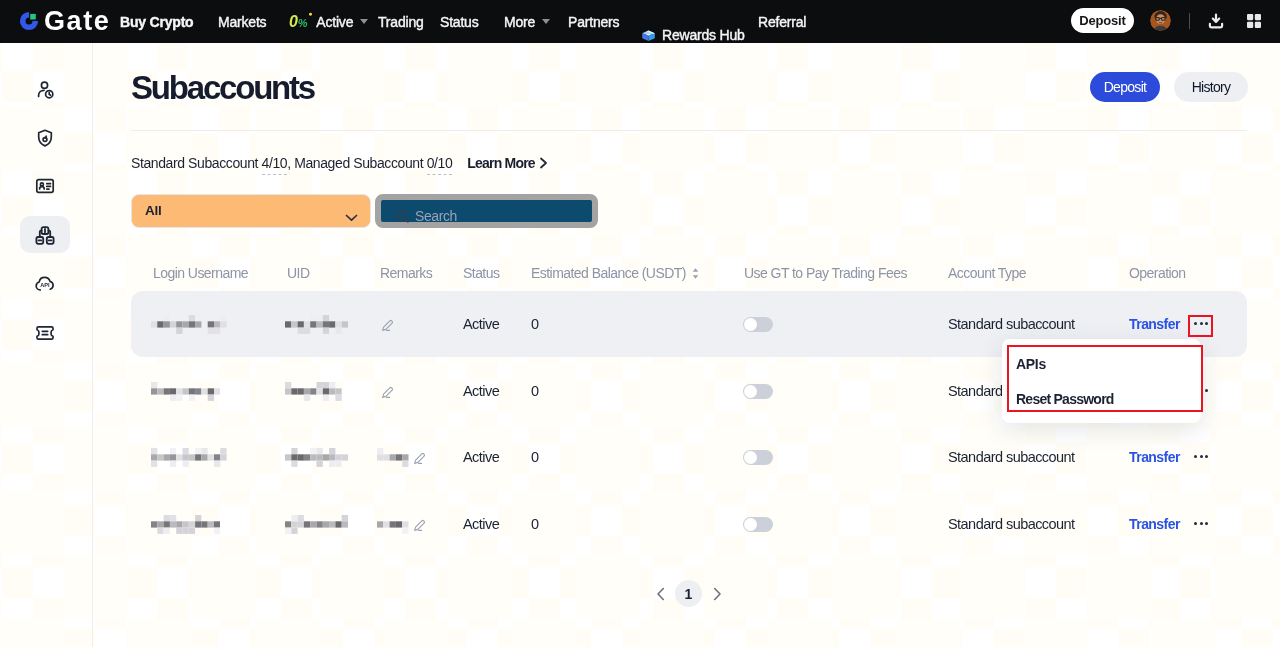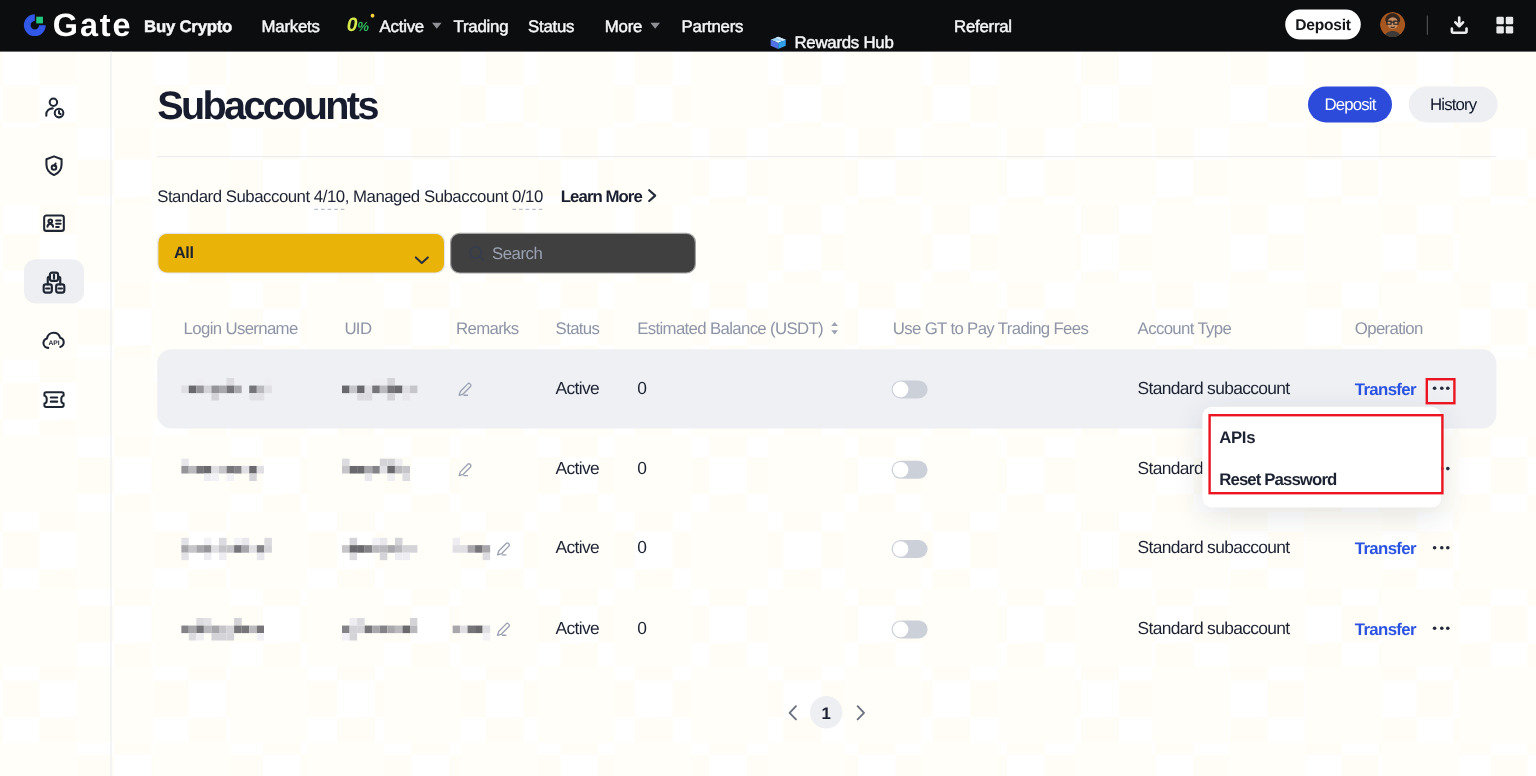--- a/index.html
+++ b/index.html
@@ -48,21 +48,21 @@
   <div class="nav" style="left:568px;">Partners</div>
   <div class="nav" style="left:641px;align-items:flex-end;"><span style="margin-right:6px;display:flex;">
         <svg width="15" height="15" viewBox="0 0 15 15">
           <path d="M1.2 5.2L7.5 2.6l6.3 2.6-6.3 2.6z" fill="#9fd4f6"></path>
           <path d="M1.2 5.2v5l6.3 2.7V7.8z" fill="#4f71e3"></path>
           <path d="M13.8 5.2v5l-6.3 2.7V7.8z" fill="#2f9fe8"></path>
           <path d="M5.4 3.4l6.3 2.6 2.1-.8L7.5 2.6z" fill="#cfeafc"></path>
           <path d="M5.9 6.2l1.6.7 1.6-.7" fill="none" stroke="#dff1fd" stroke-width="1.1"></path>
         </svg>
       </span>Rewards Hub</div>
-  <div class="nav" style="left:795px;">Referral</div>
+  <div class="nav" style="left:758px;">Referral</div>
   <div class="abs" style="left:1071px;top:8px;width:63px;height:25px;background:#fff;border-radius:13px;display:flex;align-items:center;justify-content:center;color:#15161a;font-size:13px;font-weight:700;letter-spacing:-0.2px;">Deposit</div>
   <div class="abs" style="left:1150px;top:10px;width:21px;height:21px;border-radius:50%;overflow:hidden;"><svg width="21" height="21" viewBox="0 0 21 21">
         <defs>
           <clipPath id="avc">
             <circle cx="10.5" cy="10.5" r="10.5"></circle>
           </clipPath>
         </defs>
         <g clip-path="url(#avc)">
           <rect width="21" height="21" fill="#a6561f"></rect>
           <path d="M4.5 5.5c1-3 4-4.5 6-4.5s5.2 1.4 6.1 4.3c.6 2-.3 3.5-.3 3.5l-1-1.2c-2.5.9-6.5.7-8.7-1l-1 2.2s-1.6-1.5-1.1-3.3z" fill="#33261e"></path>
@@ -125,27 +125,27 @@
 
 <div class="abs" style="left:131px;top:69px;font-size:33px;font-weight:700;color:#161c2e;letter-spacing:-2.2px;">Subaccounts</div>
 <div class="abs" style="left:1090px;top:72px;width:70px;height:30px;background:#2c4bdb;border-radius:15px;display:flex;align-items:center;justify-content:center;color:#fff;font-size:14px;letter-spacing:-0.7px;font-weight:400;">Deposit</div>
 <div class="abs" style="left:1174px;top:72px;width:74px;height:30px;background:#edeff3;border-radius:15px;display:flex;align-items:center;justify-content:center;color:#0f172a;font-size:14px;letter-spacing:-0.7px;font-weight:400;">History</div>
 <div class="abs" style="left:131px;top:130px;width:1116px;height:1px;background:#ededf0;"></div>
 
 <div class="abs" style="left:131px;top:155px;font-size:14px;letter-spacing:-0.4px;color:#1c2232;">Standard Subaccount <span style="border-bottom:1.5px dashed #b9bfca;padding-bottom:3px;">4/10</span>, Managed Subaccount <span style="border-bottom:1.5px dashed #b9bfca;padding-bottom:3px;">0/10</span><span style="display:inline-block;width:15px;"></span><span style="font-weight:700;color:#191f30;letter-spacing:-0.8px;">Learn More</span><span style="display:inline-block;margin-left:4px;position:relative;top:1px;"><svg width="9" height="12" viewBox="0 0 9 12">
         <path d="M2 1.5L7 6l-5 4.5" fill="none" stroke="#232a3a" stroke-width="1.8" stroke-linecap="round" stroke-linejoin="round"></path>
       </svg></span></div>
 
-<div class="abs" style="left:131px;top:194px;width:240px;height:34px;border:1px solid #e3e6eb;border-radius:8px;background:#eab308;">
+<div class="abs" style="left:131px;top:194px;width:240px;height:34px;border:1px solid #e3e6eb;border-radius:8px;background:#fdba74;">
   <span style="position:absolute;left:13px;top:8px;font-size:13.5px;font-weight:700;letter-spacing:-0.3px;color:#1c2232;">All</span>
   <span style="position:absolute;right:12px;top:13px;"><svg width="13" height="8" viewBox="0 0 13 8">
         <path d="M1.5 1.5l5 4.7 5-4.7" fill="none" stroke="#2a3040" stroke-width="1.7" stroke-linecap="round" stroke-linejoin="round"></path>
       </svg></span>
 </div>
-<div class="abs" style="left:375px;top:194px;width:205px;height:34px;border:1px solid #a3a3a3;border-radius:8px;background:#404040;">
+<div class="abs" style="left:375px;top:194px;width:223px;height:34px;border:6px solid #a3a3a3;border-radius:8px;background:#0c4a6e;">
   <span style="position:absolute;left:14px;top:9px;"><svg width="15" height="15" viewBox="0 0 15 15">
         <circle cx="6.4" cy="6.4" r="4.6" fill="none" stroke="#353c4d" stroke-width="1.5"></circle>
         <path d="M9.9 9.9l3 3" stroke="#353c4d" stroke-width="1.5" stroke-linecap="round"></path>
       </svg></span>
   <span style="position:absolute;left:34px;top:8px;font-size:14px;letter-spacing:-0.4px;color:#9aa2b3;">Search</span>
 </div>
 
 <div class="hdtxt" style="left:153px;top:265px;">Login Username</div>
 <div class="hdtxt" style="left:287px;top:265px;">UID</div>
 <div class="hdtxt" style="left:380px;top:265px;">Remarks</div>

